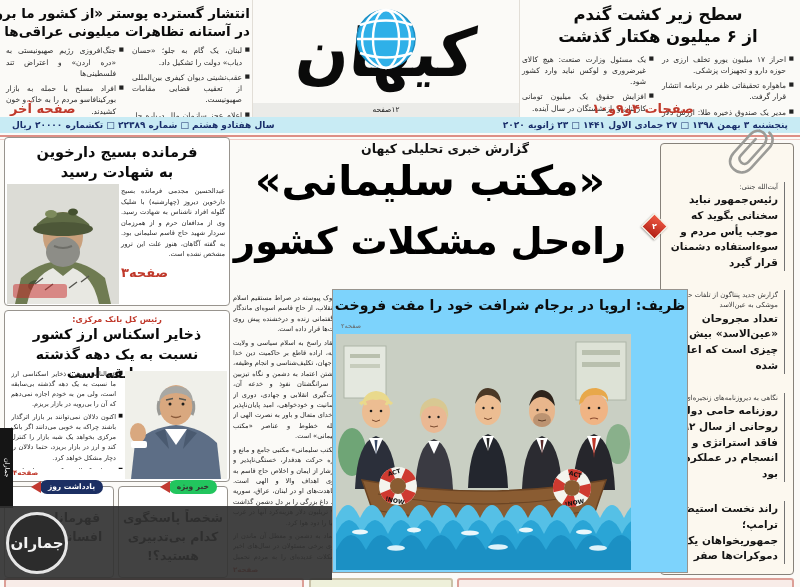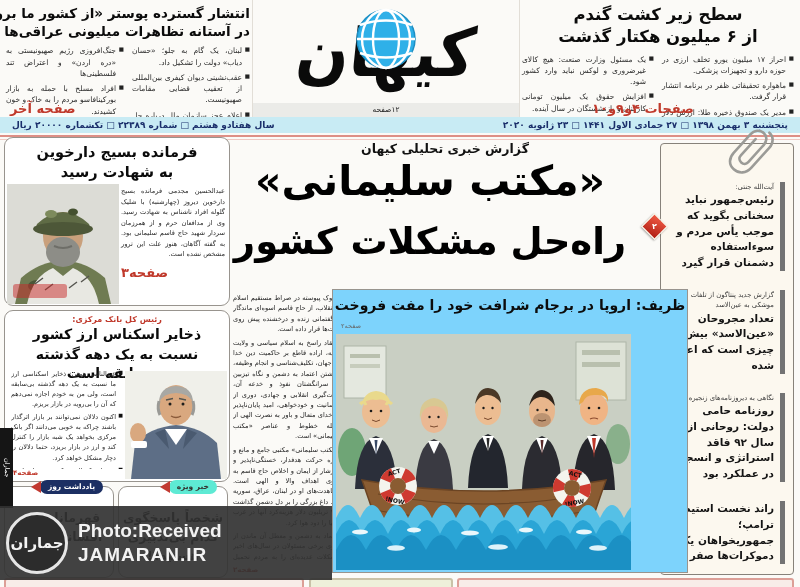--- a/index.html
+++ b/index.html
@@ -20,21 +20,21 @@
   
   #dateline{left:0;top:117px;width:800px;height:16px;background:#c8ebf4;display:flex;
      justify-content:space-between;box-sizing:border-box;padding:0 12px;font-size:9px;font-weight:bold;
      color:#1b2f6b;line-height:16px;}
   .rule-a{left:0;top:135px;width:800px;height:2px;background:#dd8f86;}
   .rule-b{left:0;top:139px;width:800px;height:1px;background:#efc9c3;}
   
   #sidebar{left:660px;top:143px;width:134px;height:432px;background:#fcf8ef;border:1px solid #87827a;
      border-radius:4px;box-sizing:border-box;display:flex;flex-direction:column;justify-content:space-between;
      padding:38px 8px 10px 8px;}
-  .sb-item{position:relative;padding-right:6px;border-right:5px solid #737373;text-align:right;}
+  .sb-item{position:relative;padding-right:6px;border-right:1px solid #737373;text-align:right;}
   .sb-kicker{font-size:6.8px;color:#3a3a3a;line-height:1.5;}
   .sb-title{font-size:10.5px;font-weight:bold;color:#141414;line-height:1.5;}
   .diamond{position:absolute;left:-24px;top:calc(50% - 9px);width:17px;height:17px;
      background:linear-gradient(160deg,#ef5a44,#b01f15);border:1.5px solid #f6efe2;transform:rotate(45deg);
      box-shadow:0 1px 2px rgba(0,0,0,.35);}
   .diamond span{position:absolute;inset:0;transform:rotate(-45deg);color:#fff;font-size:8px;font-weight:bold;
      display:flex;align-items:center;justify-content:center;}
   
   #lead-kicker{left:240px;top:141px;width:410px;font-size:12.5px;font-weight:bold;text-align:center;color:#111;}
   #lead-h1{left:205px;top:155px;width:450px;font-size:41px;font-weight:bold;text-align:center;color:#000;line-height:1.3;}
@@ -42,38 +42,38 @@
   #lead-body{left:233px;top:293px;width:114px;height:270px;overflow:hidden;font-size:6.6px;line-height:1.58;
      text-align:justify;color:#242424;}
   .lead-p{position:relative;padding-right:7px;margin-bottom:3px;}
   .lead-p::before{content:"■";position:absolute;right:0;top:0;font-size:5px;color:#111;}
   #lead-note{left:233px;top:566px;width:114px;text-align:left;font-size:7px;}
   
   #cartoon{left:332px;top:289px;width:356px;height:284px;background:#7dd3fc;border:1px solid #98948e;box-sizing:border-box;}
   #cartoon-caption{position:absolute;left:0;top:7px;width:100%;text-align:center;font-size:14px;font-weight:bold;color:#0c0c0c;}
   #cartoon-note{position:absolute;left:8px;top:32px;font-size:6.5px;color:#666;}
   
-  .box{background:#fff;border:1px solid #98948e;box-sizing:border-box;border-radius:9px;}
+  .box{background:#fff;border:1px solid #98948e;box-sizing:border-box;border-radius:4px;}
   #martyr{left:4px;top:137px;width:226px;height:169px;}
   #martyr-h{position:absolute;top:5px;left:0;width:100%;font-size:14.5px;font-weight:bold;text-align:center;line-height:1.35;color:#0b0b0b;}
   #martyr-body{position:absolute;left:116px;top:48px;width:104px;font-size:6.6px;line-height:1.6;text-align:justify;color:#2a2a2a;}
   #bank{left:4px;top:310px;width:226px;height:172px;}
   #bank-kicker{position:absolute;top:4px;left:0;width:100%;text-align:center;font-size:8px;font-weight:bold;color:#c0392b;}
   #bank-h{position:absolute;top:14px;left:0;width:100%;font-size:14px;font-weight:bold;text-align:center;line-height:1.4;color:#0b0b0b;}
   #bank-body{position:absolute;left:6px;top:58px;width:112px;height:100px;overflow:hidden;font-size:6.5px;line-height:1.55;text-align:justify;color:#2a2a2a;}
   #bank-note{position:absolute;left:8px;bottom:4px;font-size:7px;}
   .mini-box{height:92px;}
   #special{left:118px;top:486px;width:110px;}
   #daynote{left:4px;top:486px;width:110px;}
   .mini-title{position:absolute;top:22px;left:0;width:100%;text-align:center;font-size:12.5px;font-weight:bold;line-height:1.5;color:#101010;}
   .pill{position:absolute;top:-7px;right:10px;height:14px;border-radius:7px;padding:0 8px;font-size:7.5px;
      font-weight:bold;line-height:14px;white-space:nowrap;}
   .pill::before{content:"";position:absolute;left:-9px;top:1px;border-top:6px solid transparent;
      border-bottom:6px solid transparent;border-right:10px solid #c23a31;}
-  .pill-gray{background:#5eead4;color:#33332f;}
+  .pill-gray{background:#22c55e;color:#33332f;}
   .pill-navy{background:#1c2f63;color:#fff;}
   
   .strip{top:578px;height:22px;border-radius:3px;box-sizing:border-box;}
   #strip-r{left:457px;width:337px;border:2px solid #dc9f97;background:#f8ece8;}
   #strip-m{left:309px;width:144px;border:2px solid #c9c2a8;background:#eef0da;}
   #strip-l{left:4px;width:300px;border:2px solid #dc9f97;background:#f8ece8;}
   
   #wm-side{left:0;top:428px;width:13px;height:80px;background:#151515;z-index:30;color:#fff;
      writing-mode:vertical-rl;font-size:6.5px;text-align:center;line-height:13px;}
   #wm{left:0;top:506px;width:332px;height:74px;background:rgba(50,50,50,0.92);z-index:31;display:flex;
@@ -358,19 +358,15 @@
     <div class="mini-title">قهرمانانی که افسانه نیستند</div>
   </div>
 
   <div id="strip-r" class="abs strip"></div>
   <div id="strip-m" class="abs strip"></div>
   <div id="strip-l" class="abs strip"></div>
 
   <div id="wm-side" class="abs">جماران</div>
   <div id="wm" class="abs">
     <div id="wm-logo">جماران</div>
-    <div id="wm-text">
-      <div class="l1">Photo:Received</div>
-      <div class="l2">JAMARAN.IR</div>
-    </div>
   </div>
 
 </div>
 
 </body></html>

